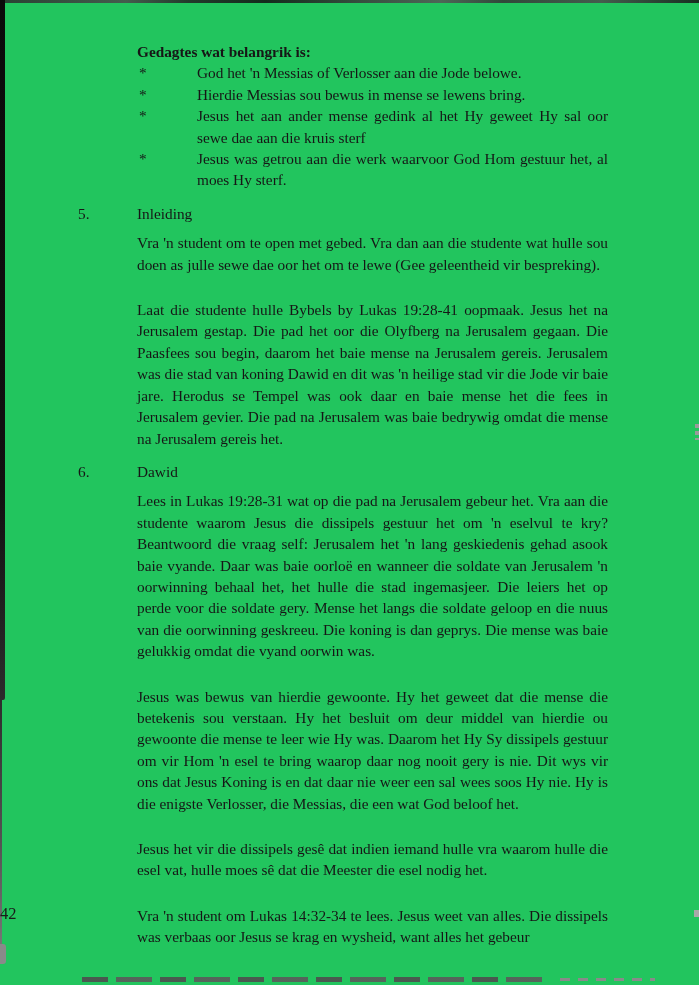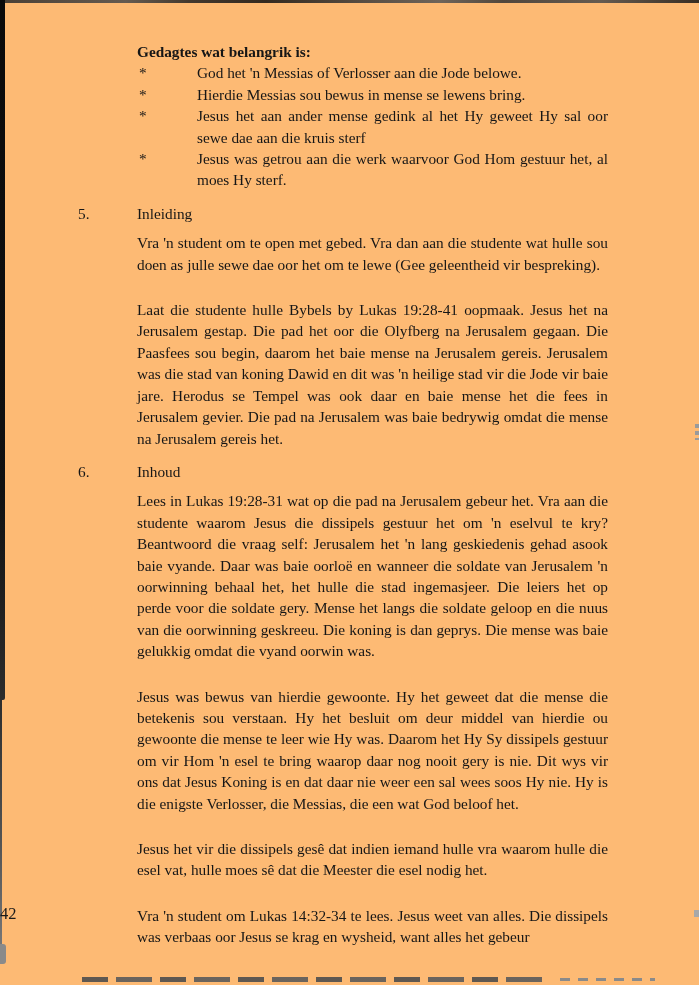--- a/index.html
+++ b/index.html
@@ -4,21 +4,21 @@
 <style>
   html, body { margin: 0; padding: 0; }
   body {
     width: 699px; height: 985px;
     background: #f2f2f2;
     font-family: "Liberation Serif", "DejaVu Serif", serif;
   }
   .page {
     position: relative;
     width: 699px; height: 985px;
-    background: #fdba74;
+    background: #22c55e;
     overflow: hidden;
     color: #161616;
   }
 
   
   .scan-top {
     position: absolute; top: 0; left: 0; width: 699px; height: 3px;
     background: linear-gradient(90deg,
       #2a2a2a 0%, #4a4a4a 18%, #222 27%, #111 38%, #3a3a3a 52%,
       #555 63%, #333 72%, #4a4a4a 86%, #151515 100%);
@@ -123,21 +123,21 @@
 
     <div class="section">
       <span class="section-number">5.</span>
       <div class="section-title">Inleiding</div>
       <div class="para first">Vra 'n student om te open met gebed. Vra dan aan die studente wat hulle sou doen as julle sewe dae oor het om te lewe (Gee geleentheid vir bespreking).</div>
       <div class="para">Laat die studente hulle Bybels by Lukas 19:28-41 oopmaak. Jesus het na Jerusalem gestap. Die pad het oor die Olyfberg na Jerusalem gegaan. Die Paasfees sou begin, daarom het baie mense na Jerusalem gereis. Jerusalem was die stad van koning Dawid en dit was 'n heilige stad vir die Jode vir baie jare. Herodus se Tempel was ook daar en baie mense het die fees in Jerusalem gevier. Die pad na Jerusalem was baie bedrywig omdat die mense na Jerusalem gereis het.</div>
     </div>
 
     <div class="section">
       <span class="section-number">6.</span>
-      <div class="section-title">Inhoud</div>
+      <div class="section-title">Dawid</div>
       <div class="para first">Lees in Lukas 19:28-31 wat op die pad na Jerusalem gebeur het. Vra aan die studente waarom Jesus die dissipels gestuur het om 'n eselvul te kry? Beantwoord die vraag self:  Jerusalem het 'n lang geskiedenis gehad asook baie vyande. Daar was baie oorloë en wanneer die soldate van Jerusalem 'n oorwinning behaal het, het hulle die stad ingemasjeer. Die leiers het op perde voor die soldate gery. Mense het langs die soldate geloop en die nuus van die oorwinning geskreeu. Die koning is dan geprys. Die mense was baie gelukkig omdat die vyand oorwin was.</div>
       <div class="para">Jesus was bewus van hierdie gewoonte. Hy het geweet dat die mense die betekenis sou verstaan. Hy het besluit om deur middel van hierdie ou gewoonte die mense te leer wie Hy was. Daarom het Hy Sy dissipels gestuur om vir Hom 'n esel te bring waarop daar nog nooit gery is nie. Dit wys vir ons dat Jesus Koning is en dat daar nie weer een sal wees soos Hy nie. Hy is die enigste Verlosser, die Messias, die een wat God beloof het.</div>
       <div class="para">Jesus het vir die dissipels gesê dat indien iemand hulle vra waarom hulle die esel vat, hulle moes sê dat die Meester die esel nodig het.</div>
       <div class="para">Vra 'n student om Lukas 14:32-34 te lees. Jesus weet van alles. Die dissipels was verbaas oor Jesus se krag en wysheid, want alles het gebeur</div>
     </div>
 
   </div>
 
   <div class="page-number">42</div>
 

